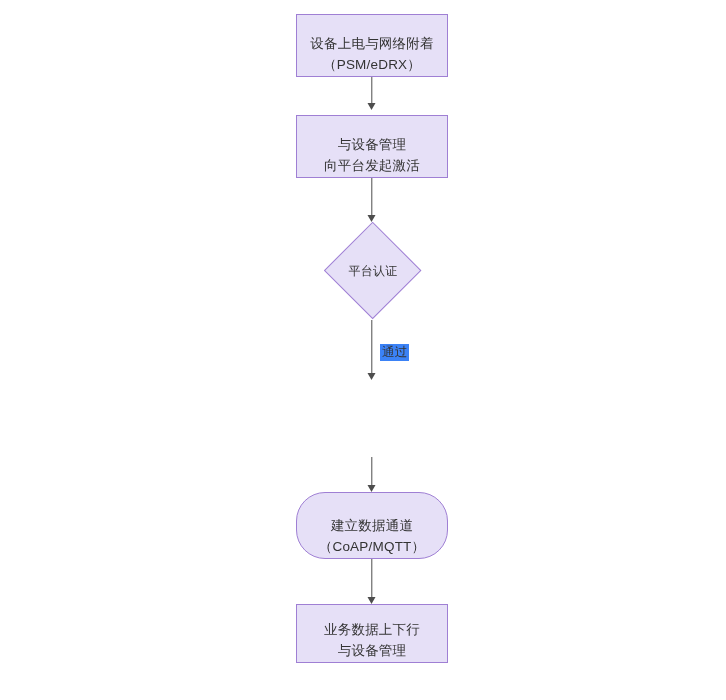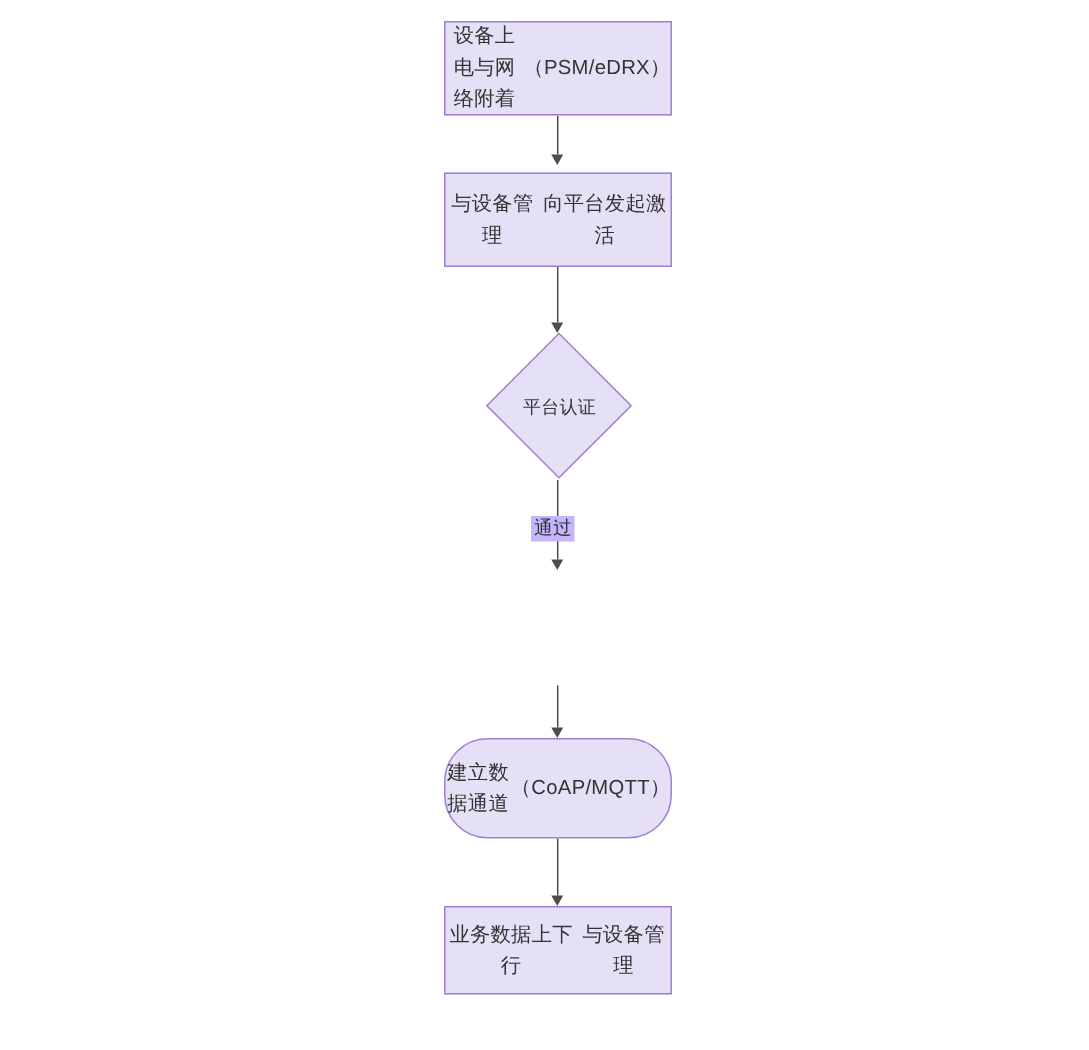--- a/index.html
+++ b/index.html
@@ -21,23 +21,23 @@
     background: #ffffff;
   }
 
   
   .node {
     position: absolute;
     box-sizing: border-box;
     background: #e6e0f7;
     border: 1.5px solid #9f7fd4;
     display: flex;
-    flex-direction: row;
+    flex-direction: column;
     align-items: center;
-    justify-content: space-between;
+    justify-content: flex-end;
     color: #333333;
     font-size: 13.5px;
     line-height: 1.55;
     text-align: center;
     letter-spacing: 0.2px;
   }
   .node .line2 { display: block; }
 
   .node-process {
     left: 296px;
@@ -95,27 +95,28 @@
     width: 0;
     height: 0;
     border-left: 4.5px solid transparent;
     border-right: 4.5px solid transparent;
     border-top: 7px solid #4d4d4d;
     transform: translateX(-4.5px);
   }
 
   .edge-label {
     position: absolute;
-    background: #c4b5fd;
+    background: #3b82f6;
     color: #333333;
     font-size: 12.5px;
     line-height: 1.2;
     padding: 1px 2px;
     white-space: nowrap;
     letter-spacing: 0.2px;
+    margin-left: 26px;
   }
 </style>
 </head>
 <body>
 
 <div id="flow-canvas">
 
   <div class="conn" style="top:77px; height:26px;"></div>
   <div class="arrowhead" style="top:103px;"></div>
 

